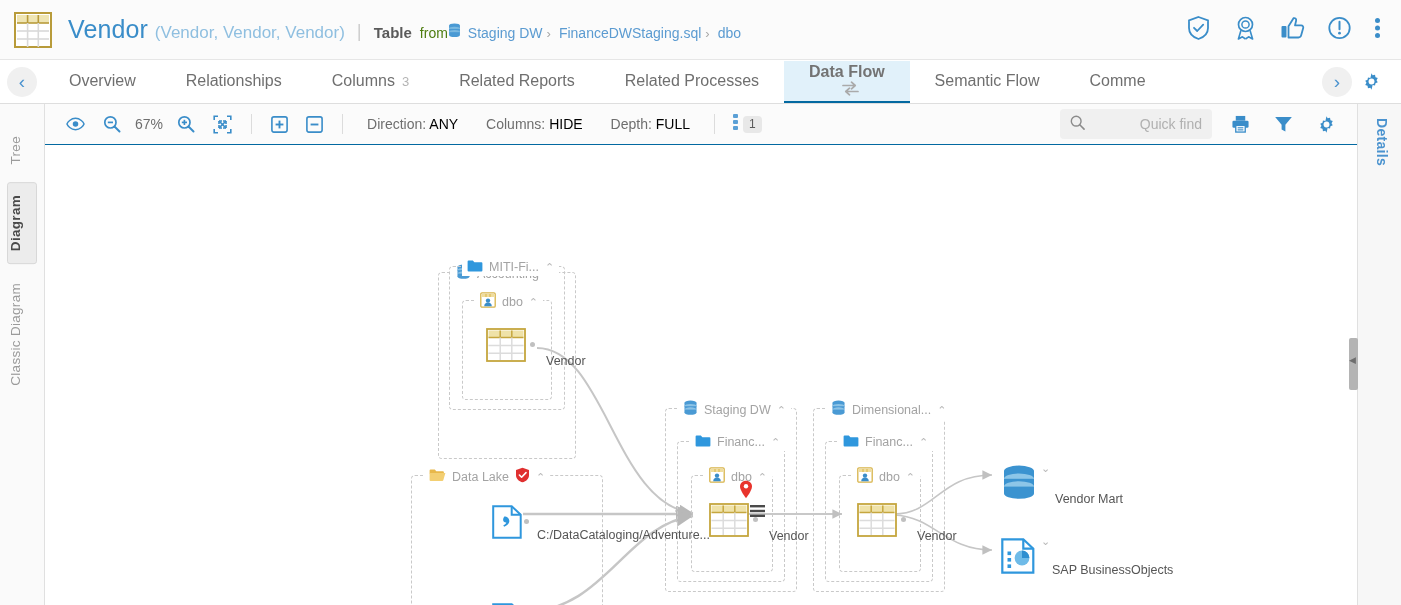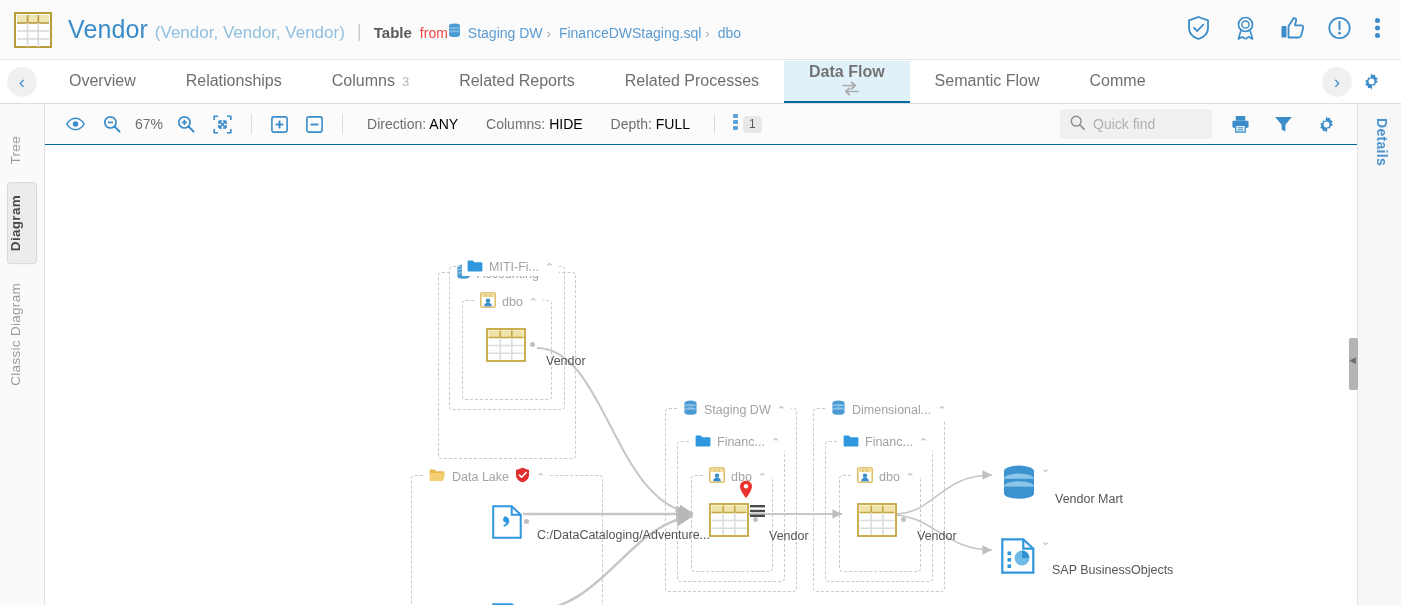--- a/index.html
+++ b/index.html
@@ -17,21 +17,21 @@
   }
   .logo-icon { margin-left: 14px; width: 38px; height: 40px; flex: none; }
   .title-block {
     display: flex; align-items: baseline; margin-left: 16px;
     white-space: nowrap; overflow: hidden;
   }
   .obj-name { font-size: 25px; color: #3a8dc9; font-weight: 400; letter-spacing: .1px; }
   .obj-alias { font-size: 17px; color: #8fbfe0; margin-left: 7px; }
   .pipe { color: #cfcfcf; font-size: 19px; margin: 0 12px; position: relative; top: -1px; }
   .kind { font-size: 15px; color: #5a5a5a; font-weight: 700; }
-  .from { font-size: 14px; color: #ef4444; margin-left: 8px; }
+  .from { font-size: 14px; color: #4d7c0f; margin-left: 8px; }
   .bc { font-size: 14px; color: #5b9bd1; margin-left: 4px; }
   .bc-sep { font-size: 13px; color: #a8a8a8; margin: 0 4px; }
   .db-mini { display: inline-block; vertical-align: -3px; margin-right: 3px; }
   .header-actions {
     margin-left: auto; display: flex; align-items: center; gap: 22px;
     padding-right: 20px;
   }
   .hicon { cursor: pointer; display: block; }
 
   
@@ -115,20 +115,21 @@
   }
   .searchbox {
     margin-left: auto; display: flex; align-items: center; gap: 8px;
     background: #f0f0f0; border-radius: 4px; height: 30px;
     width: 152px; padding: 0 10px;
   }
   .searchbox input {
     border: none; background: transparent; outline: none;
     font-size: 14px; color: #1d4ed8; width: 100%;
     font-family: "Liberation Sans", sans-serif;
+    text-align: right;
   }
   .searchbox input::placeholder { color: #b0b0b0; }
   .tr-icons { display: flex; align-items: center; gap: 6px; margin-left: 10px; }
 
   
   .diagram {
     position: absolute; left: 0; top: 41px; width: 1312px; height: 460px;
     overflow: hidden; background: #fff;
   }
   .group {

